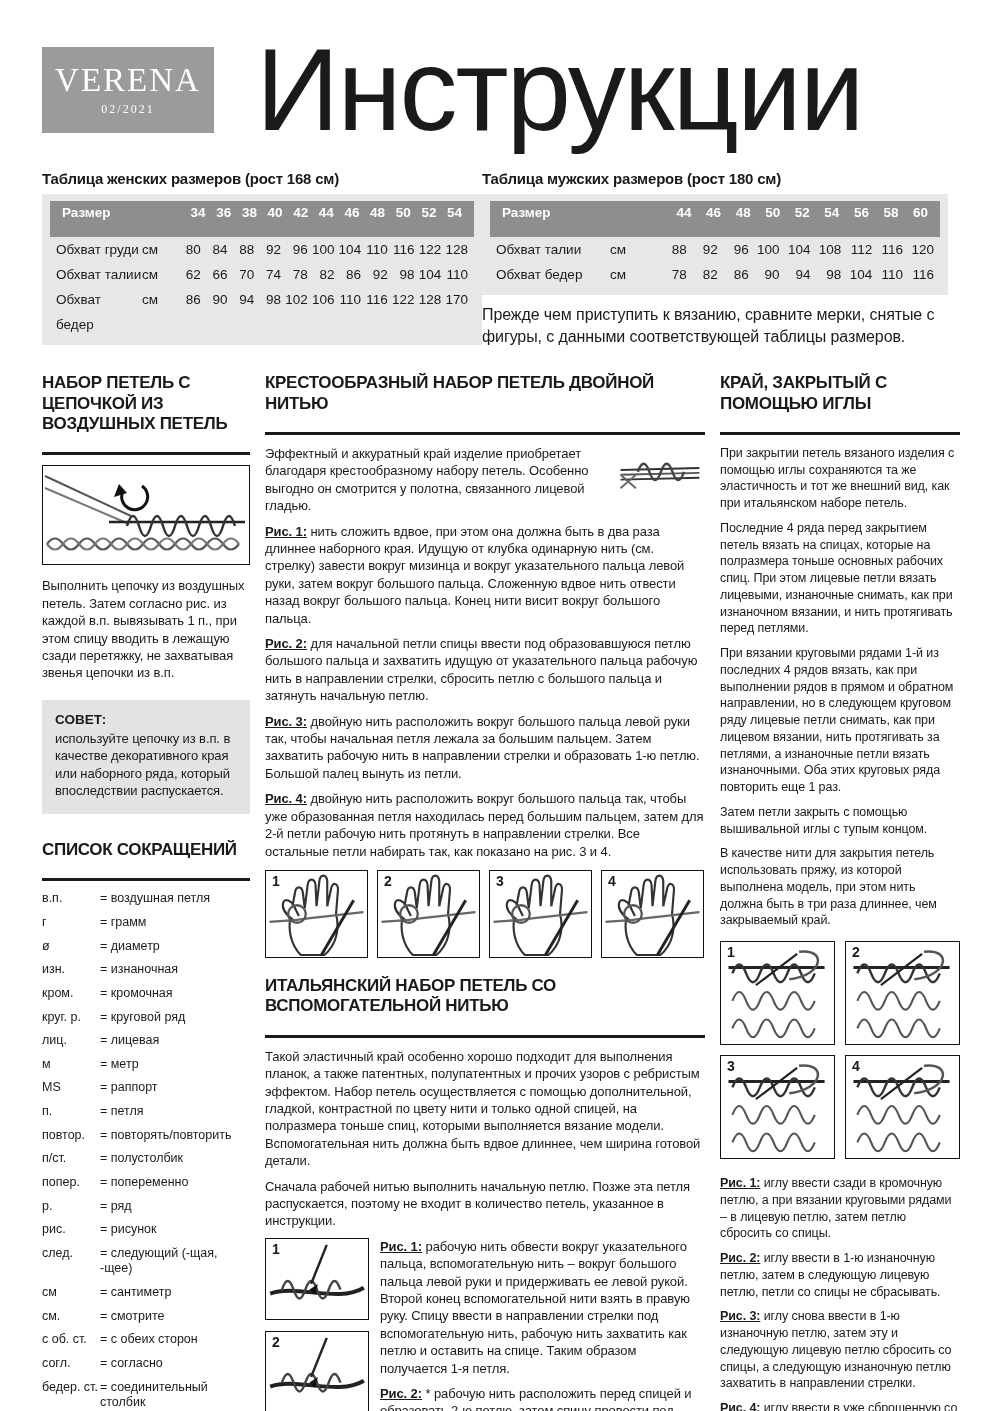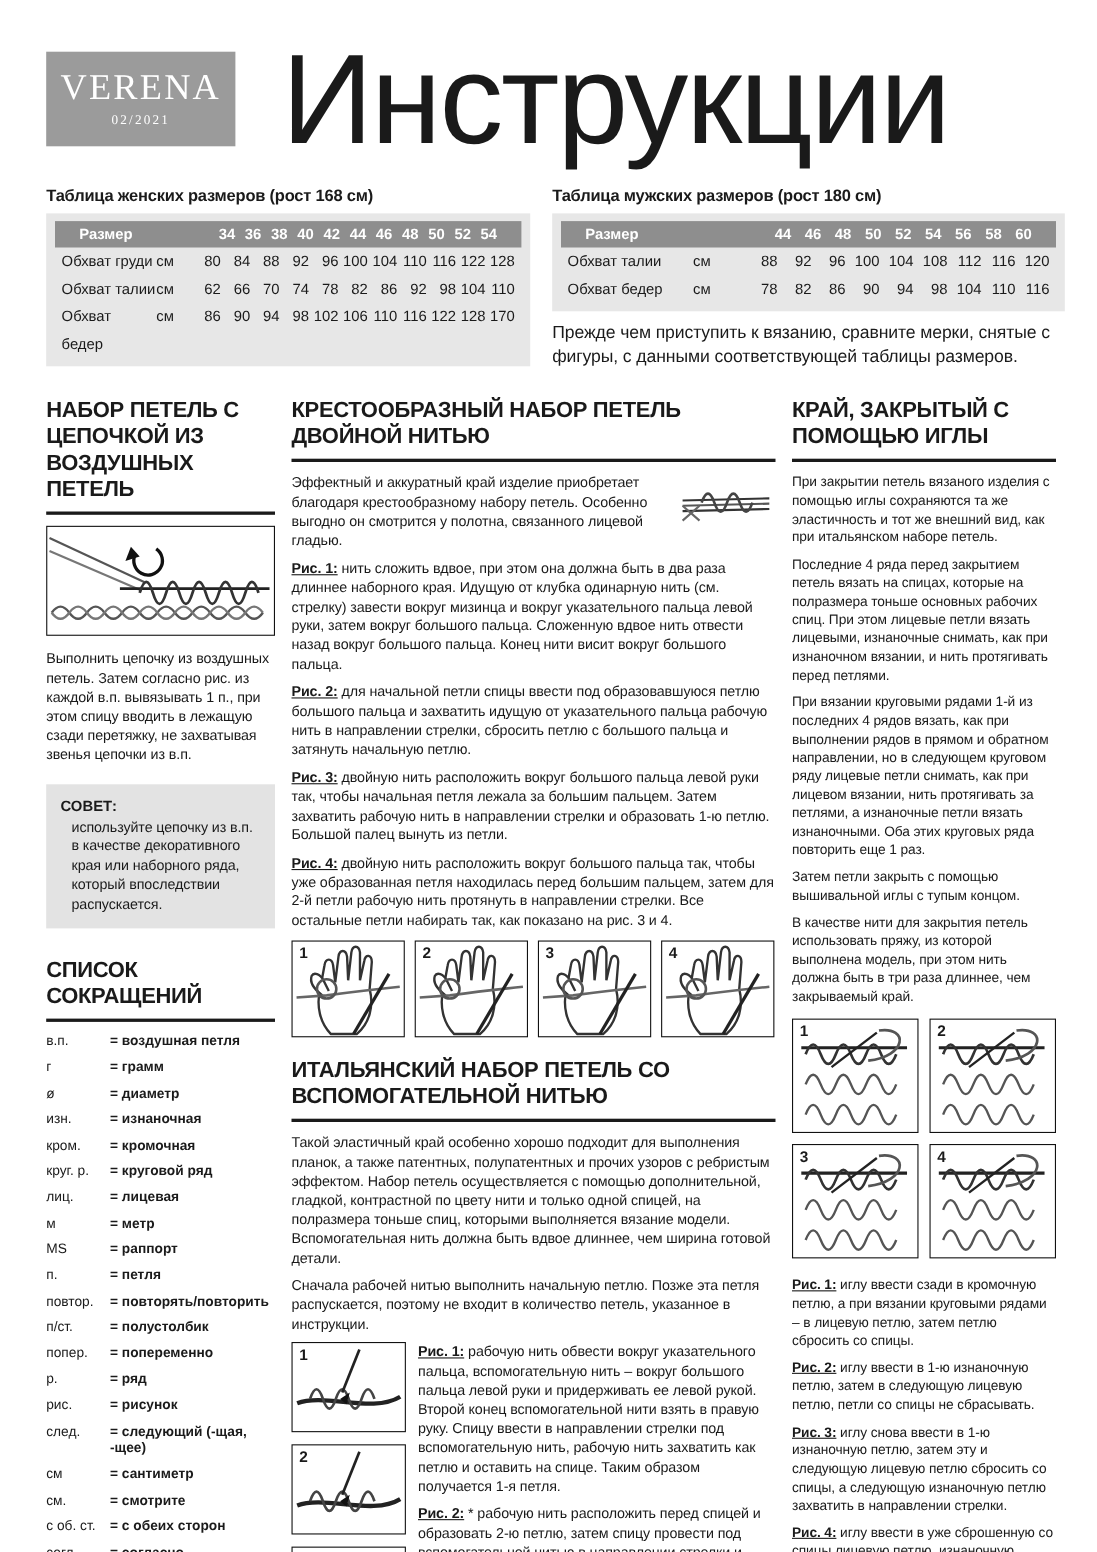--- a/index.html
+++ b/index.html
@@ -14,60 +14,60 @@
   .logo-box {
     width:172px; height:86px; background:#9b9b9b; color:#fff;
     display:flex; flex-direction:column; align-items:center; justify-content:center;
     flex:none;
   }
   .logo-brand { font-family:"Liberation Serif", serif; font-size:33px; letter-spacing:2px; line-height:1; }
   .logo-issue { font-family:"Liberation Serif", serif; font-size:12px; letter-spacing:2px; margin-top:5px; }
   .page-title { font-size:116px; font-weight:400; line-height:0.88; letter-spacing:-2px; margin-left:42px; white-space:nowrap; }
 
   
-  .tables-row { display:flex; gap:20px; margin-top:24px; }
+  .tables-row { display:flex; gap:0; margin-top:24px; }
   .size-table { flex:none; }
   .size-table.women { width:440px; }
   .size-table.men { width:466px; }
   .tbl-title { font-size:15px; font-weight:700; margin-bottom:7px; letter-spacing:-0.2px; }
   .tbl-panel { background:#e7e7e7; padding:7px 8px 8px; }
-  .tbl-head { display:flex; background:#8e8e8e; color:#fff; font-weight:700; height:24px; line-height:24px; padding:0 22px; font-size:13.5px; }
+  .tbl-head { display:flex; background:#8e8e8e; color:#fff; font-weight:700; height:36px; line-height:24px; padding:0 12px; font-size:13.5px; }
   .tbl-row { display:flex; line-height:25px; padding:0 6px; font-size:13.5px; }
   .cells { flex:1; display:flex; }
   .cell.num { flex:1; text-align:right; }
   .women .tbl-head .lbl { width:118px; }
   .women .tbl-row .lbl { width:86px; }
   .women .tbl-row .unit { width:32px; }
   .men .tbl-head .lbl { width:160px; }
   .men .tbl-row .lbl { width:114px; }
   .men .tbl-row .unit { width:46px; }
   .tbl-note { margin-top:9px; font-size:16px; line-height:1.35; letter-spacing:-0.1px; }
 
   
   .columns { display:flex; gap:15px; margin-top:26px; align-items:flex-start; }
   .col-left { width:208px; flex:none; }
   .col-mid { width:440px; flex:none; }
   .col-right { flex:1; }
   .sec-title {
-    font-size:20px; font-weight:700; line-height:1.2; letter-spacing:-0.3px;
-    border-bottom:3px solid #1a1a1a; padding-bottom:8px; margin-bottom:10px;
+    font-size:17px; font-weight:700; line-height:1.2; letter-spacing:-0.3px;
+    border-bottom:3px solid #1a1a1a; padding-bottom:18px; margin-bottom:10px;
   }
   .para { font-size:13px; line-height:1.34; letter-spacing:-0.1px; margin-bottom:8px; text-align:left; }
   .col-right .para { font-size:12.5px; }
   .fig-label { font-weight:700; text-decoration:underline; }
 
   .chain-box { border:1.5px solid #111; height:100px; margin:2px 0 12px; background:#fff; }
   .tip-box { background:#e3e3e3; padding:12px 13px 14px; margin:18px 0 26px; }
   .tip-label { font-size:13.5px; font-weight:700; margin-bottom:3px; }
-  .tip-text { font-size:13px; line-height:1.35; letter-spacing:-0.1px;margin-left:10px; }
+  .tip-text { font-size:13px; line-height:1.35; letter-spacing:-0.1px; }
 
   .abbr-list { margin-top:4px; }
   .abbr-row { display:flex; margin-bottom:8px; font-size:12.5px; line-height:1.25; }
   .abbr-row .term { width:58px; flex:none; font-weight:400; }
-  .abbr-row .def { flex:1;font-weight:bold; }
+  .abbr-row .def { flex:1; }
 
   .inline-fig { float:right; width:92px; height:50px; margin:0 0 2px 7px; }
 
   .fig-box { position:relative; border:1.5px solid #111; background:#fff; }
   .fig-num { position:absolute; top:2px; left:6px; font-size:14px; font-weight:700; }
   .fig-box svg { display:block; width:100%; height:100%; }
 
   .fig-row { display:flex; gap:9px; margin:10px 0 18px; }
   .fig-row .fig-box { width:103px; height:88px; flex:none; }
 

